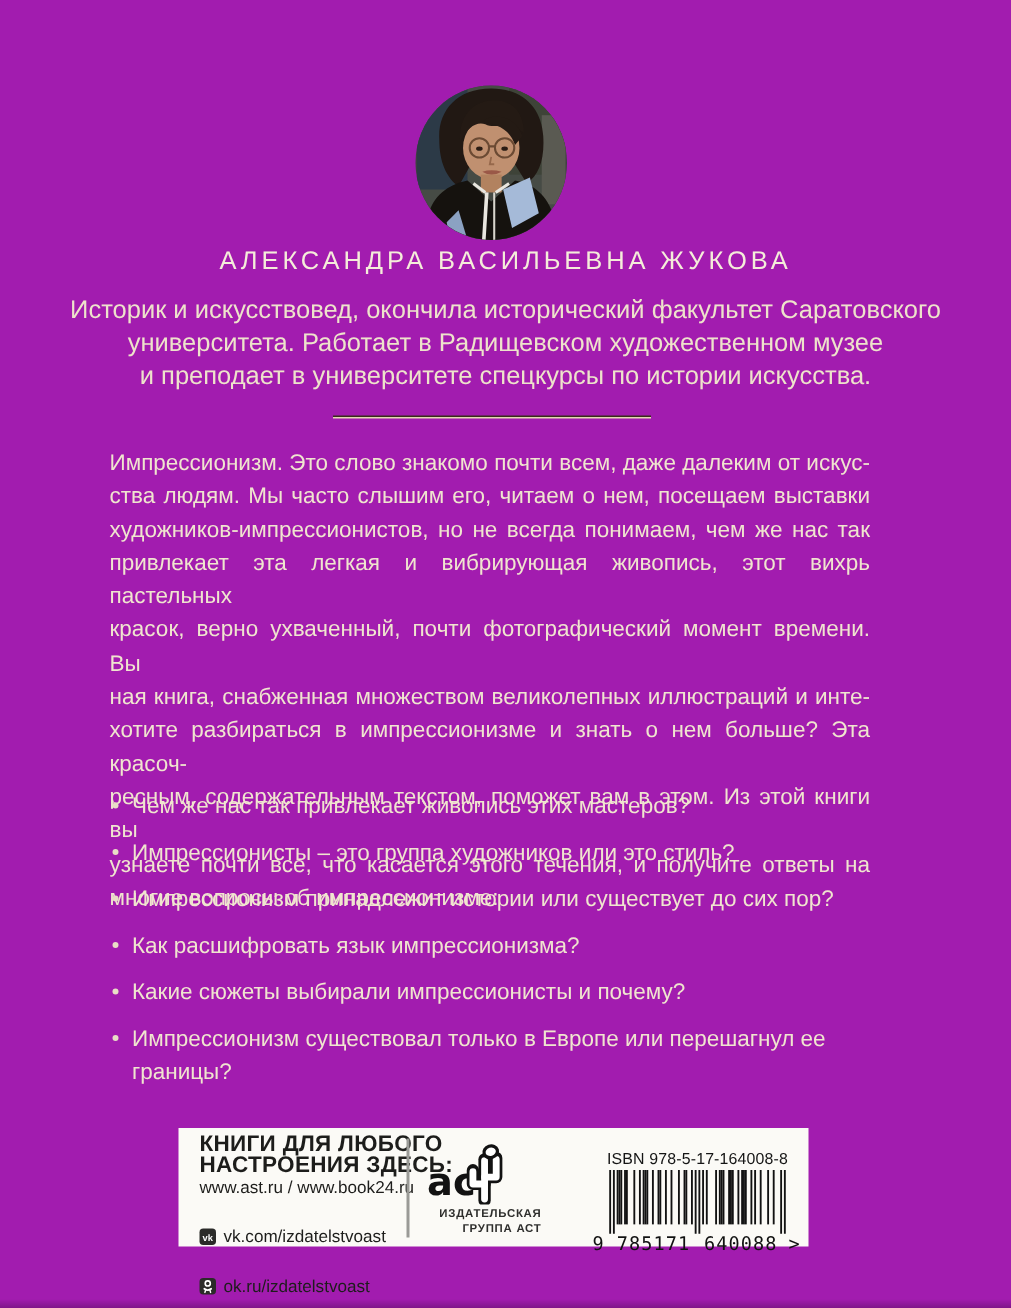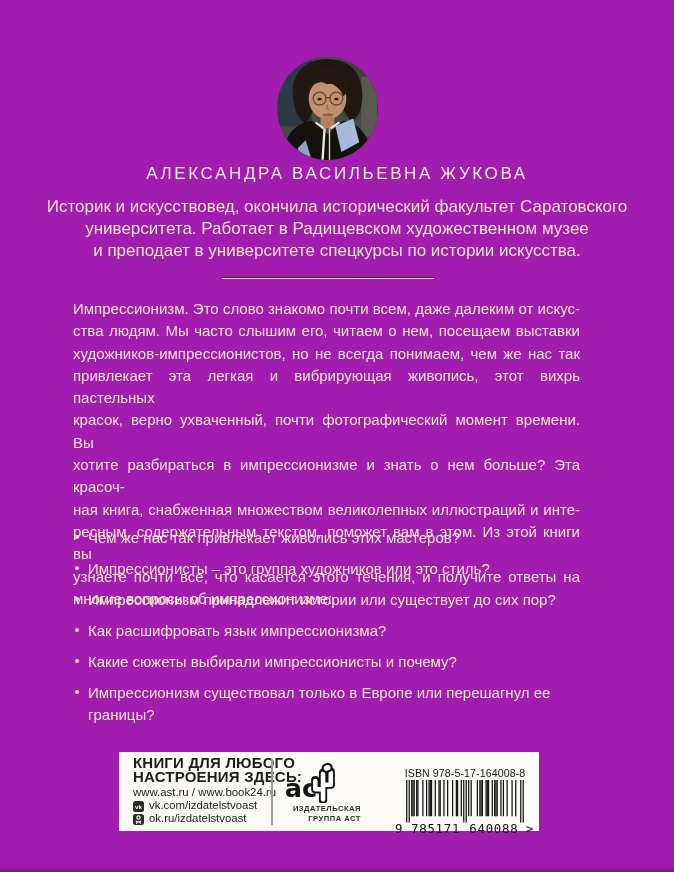--- a/index.html
+++ b/index.html
@@ -49,21 +49,21 @@
     border-radius:50%; background:#e9dec6;
   }
   
   .footer-panel{
     position:absolute; left:119px; top:752px; width:420px; height:79px;
     background:#fbfaf6; color:#1d1d1b;
   }
   .promo{ position:absolute; left:14px; top:4px; width:136px; }
   .promo-head{ font-weight:bold; font-size:15px; line-height:13.8px; letter-spacing:0.2px; white-space:nowrap; }
   .promo-sites{ margin-top:2.5px; font-size:11.4px; line-height:13px; white-space:nowrap; }
-  .social-row{ display:flex; align-items:flex-end; gap:5px; margin-top:0; font-size:11.4px; line-height:13px; white-space:nowrap; }
+  .social-row{ display:flex; align-items:flex-start; gap:5px; margin-top:20px; font-size:11.4px; line-height:13px; white-space:nowrap; }
   .s-icon{ width:11px; height:11px; border-radius:2.5px; background:#2b2b29; position:relative; flex:0 0 auto; }
   .s-icon svg{ position:absolute; inset:0; width:100%; height:100%; }
   .vsep{ position:absolute; left:152px; top:7px; width:1.5px; height:66px; background:#9a9a96; }
   .ast{ position:absolute; left:146px; top:0; width:96px; text-align:right; }
   .ast svg{ display:block; margin:9px auto 1px auto; }
   .ast-line{ font-size:7.6px; font-weight:bold; letter-spacing:0.5px; line-height:9.5px; color:#2e2e2c; white-space:nowrap; }
   .isbn-block{ position:absolute; left:276px; top:10px; width:140px; }
   .isbn-text{ margin-top:5px; text-align:center; font-size:10.6px; letter-spacing:0.1px; color:#151515; white-space:nowrap; }
   .isbn-block svg{ display:block; margin-top:1px; }
 </style>
@@ -122,22 +122,22 @@
     <div class="d1"></div>
     <div class="d2"></div>
   </div>
 
   <div class="desc">
       <div class="jline">Импрессионизм. Это слово знакомо почти всем, даже далеким от искус-</div>
       <div class="jline">ства людям. Мы часто слышим его, читаем о нем, посещаем выставки</div>
       <div class="jline">художников-импрессионистов, но не всегда понимаем, чем же нас так</div>
       <div class="jline">привлекает эта легкая и вибрирующая живопись, этот вихрь пастельных</div>
       <div class="jline">красок, верно ухваченный, почти фотографический момент времени. Вы</div>
+      <div class="jline">ная книга, снабженная множеством великолепных иллюстраций и инте-</div>
       <div class="jline">хотите разбираться в импрессионизме и знать о нем больше? Эта красоч-</div>
-      <div class="jline">ная книга, снабженная множеством великолепных иллюстраций и инте-</div>
       <div class="jline">ресным, содержательным текстом, поможет вам в этом. Из этой книги вы</div>
       <div class="jline">узнаете почти все, что касается этого течения, и получите ответы на</div>
       <div class="jline last-line">многие вопросы об импрессионизме:</div>
     </div>
 
   <div class="questions">
       <div class="q-item">Чем же нас так привлекает живопись этих мастеров?</div>
       <div class="q-item">Импрессионисты – это группа художников или это стиль?</div>
       <div class="q-item">Импрессионизм принадлежит истории или существует до сих пор?</div>
       <div class="q-item">Как расшифровать язык импрессионизма?</div>

